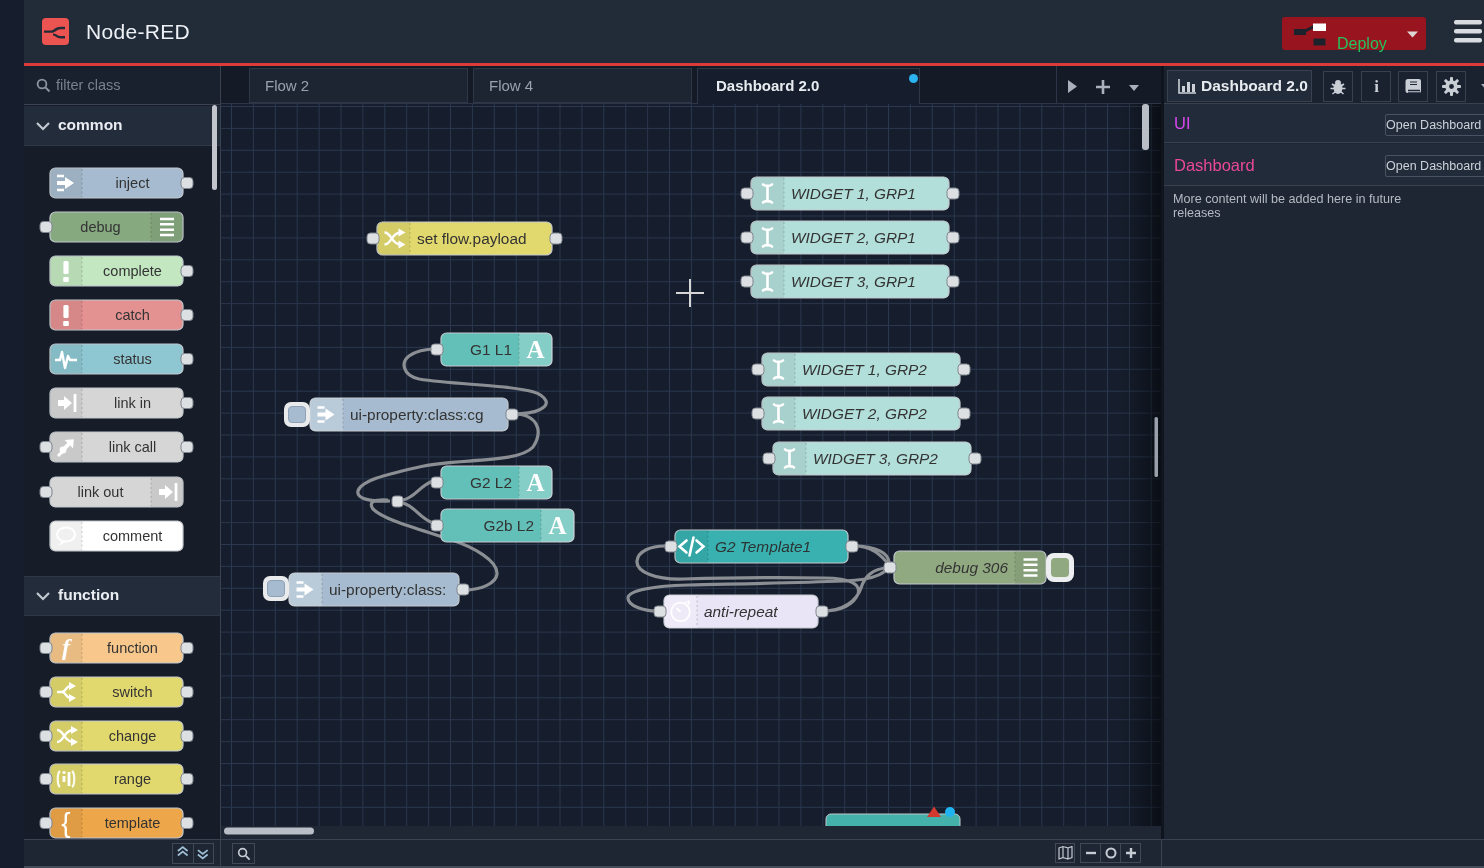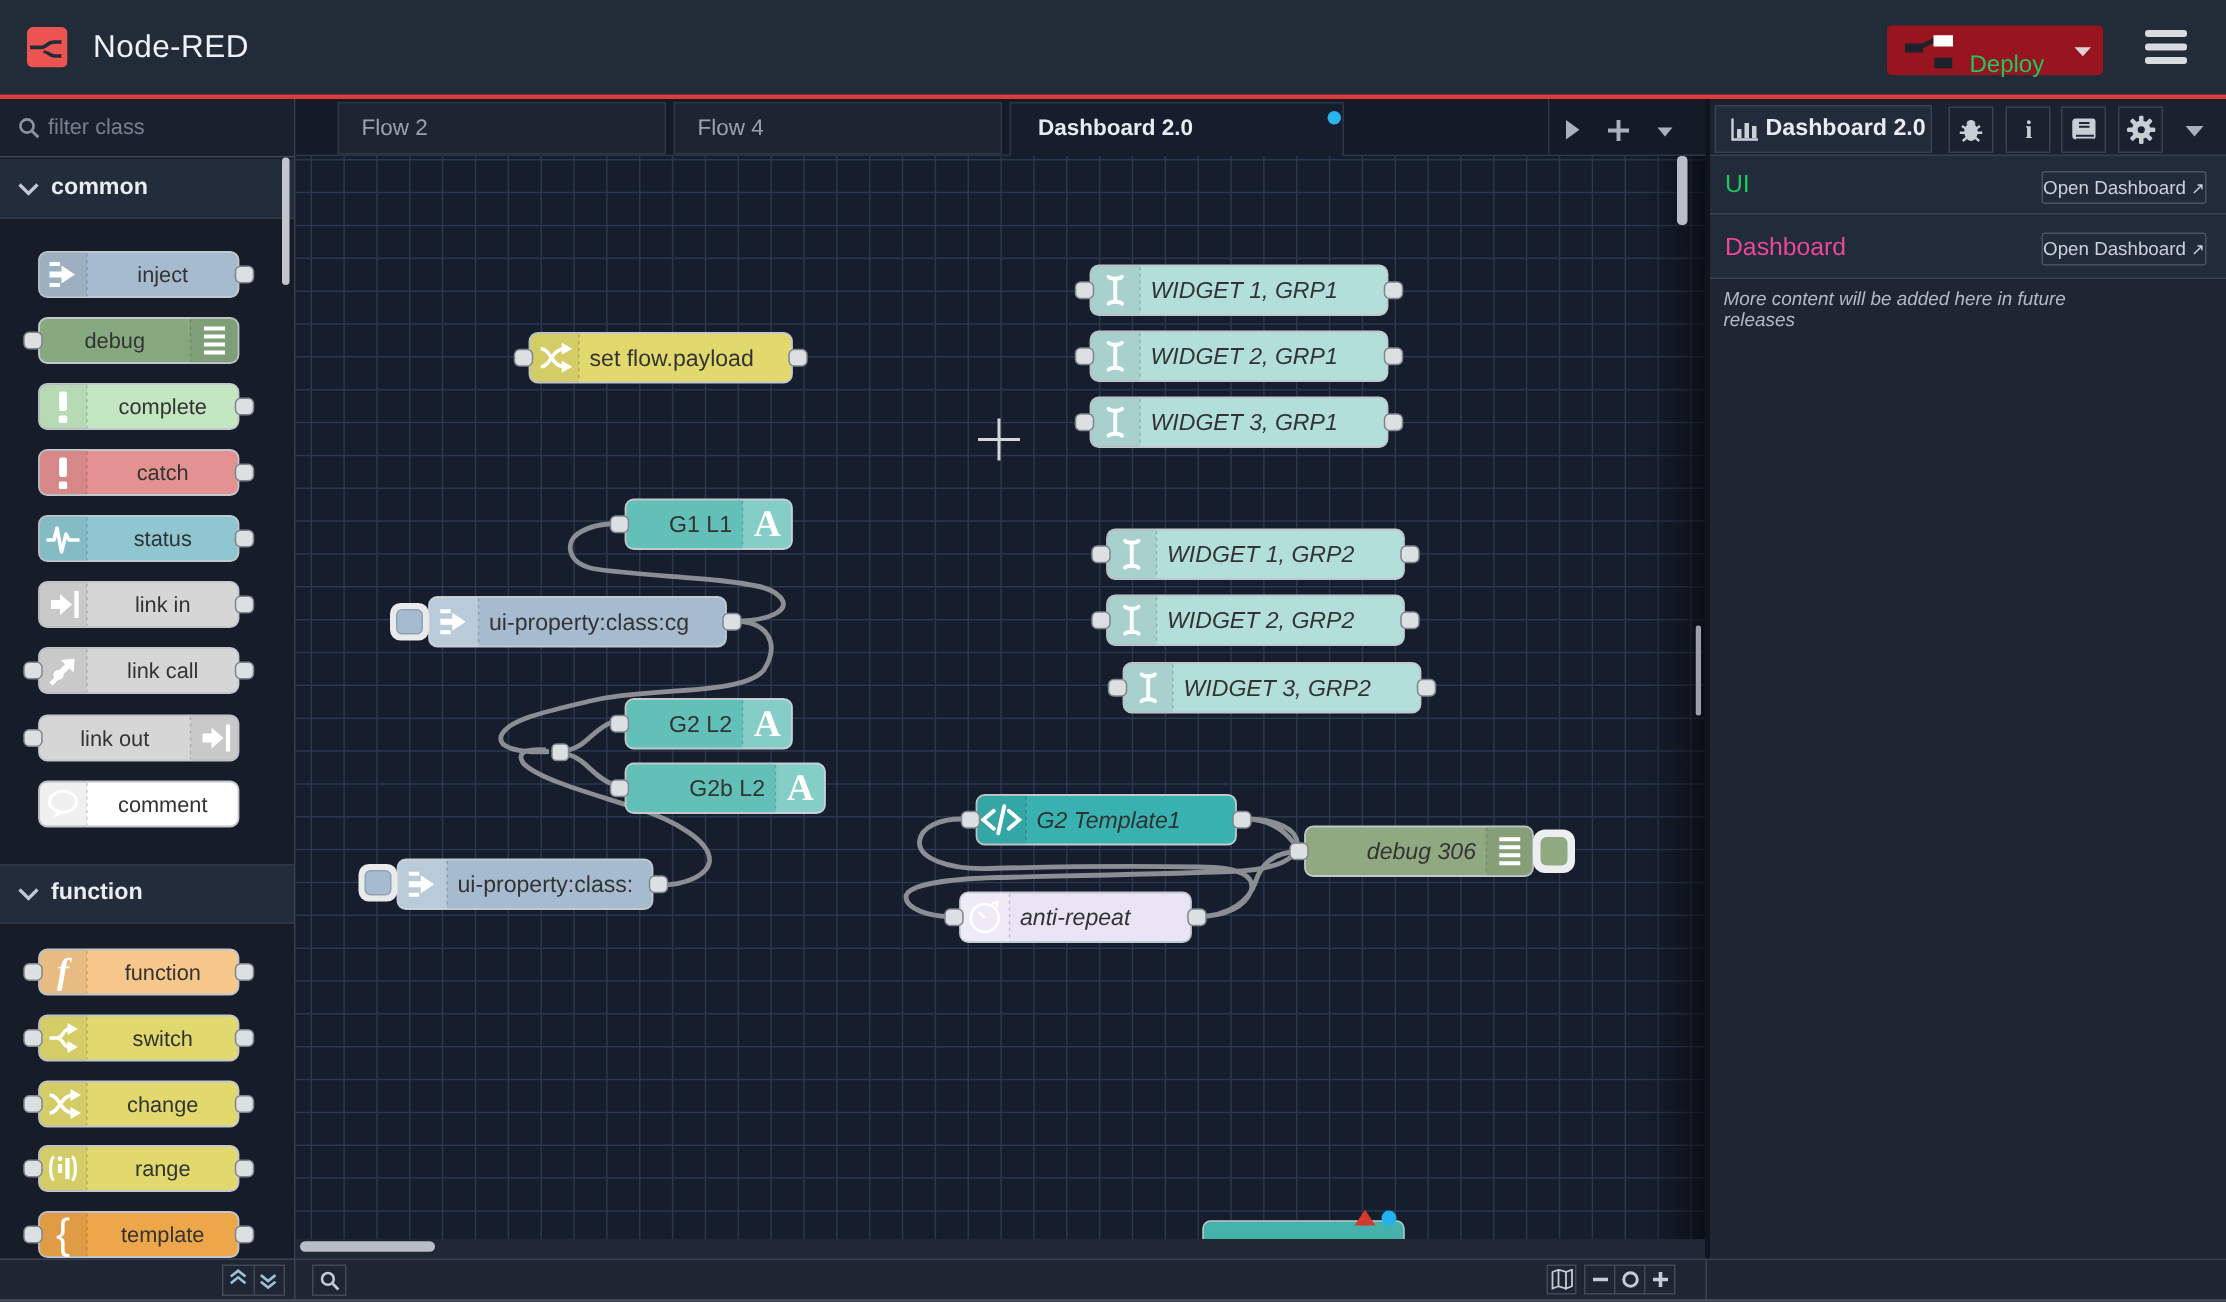--- a/index.html
+++ b/index.html
@@ -1,16 +1,16 @@
 <!DOCTYPE html>
 <html><head><meta charset="utf-8"><style>
 * { margin:0; padding:0; box-sizing:border-box; }
 html,body { width:1484px; height:868px; overflow:hidden; background:#161e2d;
   font-family:"Liberation Sans", sans-serif; }
-#page { position:relative; width:1428px; height:868px; }
+#page { position:relative; width:1428px; height:868px;margin-left:24px; }
 .abs { position:absolute; }
 </style></head><body>
 <div id="page">
 
 <div class="abs" style="left:0;top:0;width:1484px;height:63px;background:#222b38"></div>
 <div class="abs" style="left:0;top:63px;width:1484px;height:3px;background:#dd3a3a"></div>
 <svg class="abs" style="left:18px;top:18px" width="27" height="27" viewBox="0 0 27 27">
  <rect width="27" height="27" rx="4" fill="#ec5451"></rect>
  <path d="M2,14.8 h7 c5,0 5,-3.6 10,-3.6 l4,0 0,-2.4 -4,0 c-6.5,0 -6.5,3.6 -10,3.6 l-7,0 z" fill="#222b38"></path>
  <path d="M11,15.5 c4,0.5 5,2.6 8,2.6 l4,0 0,2.4 -4,0 c-5,0 -5,-3 -8,-3 z" fill="#222b38"></path>
@@ -473,18 +473,18 @@
  </g>
  <circle cx="9.5" cy="9.5" r="6.2"></circle>
       <circle cx="9.5" cy="9.5" r="2.4" fill="#1a2230"></circle>
 </svg>
 <svg class="abs" style="left:1455px;top:82px" width="16" height="11">
       <path d="M2,2 l6,7 6,-7 z" fill="#aab1bb"></path>
     </svg>
 
 <div class="abs" style="left:1140px;top:104px;width:344px;height:39px;background:#222b39;border-bottom:1px solid #39414f"></div>
 <div class="abs" style="left:1140px;top:144px;width:344px;height:42px;background:#222b39;border-bottom:1px solid #39414f"></div>
-<div class="abs" style="left:1150px;top:114px;font-size:16.5px;color:#22c55e">UI</div>
+<div class="abs" style="left:1150px;top:114px;font-size:16.5px;color:#d946ef">UI</div>
 <div class="abs" style="left:1150px;top:156px;font-size:16.5px;color:#ec4899">Dashboard</div>
 <div class="abs" style="left:1361px;top:114px;width:110px;height:22px;border:1px solid #4a5261;border-radius:2px;color:#ccd2da;font-size:12.5px;text-align:center;line-height:21px">Open Dashboard <span style="font-size:11px">↗</span></div>
 <div class="abs" style="left:1361px;top:155px;width:110px;height:22px;border:1px solid #4a5261;border-radius:2px;color:#ccd2da;font-size:12.5px;text-align:center;line-height:21px">Open Dashboard <span style="font-size:11px">↗</span></div>
-<div class="abs" style="left:1149px;top:192px;font-size:12.6px;font-style:italic;color:#b4bac2">More content will be added here in future releases</div>
+<div class="abs" style="left:1149px;top:192px;font-size:12.6px;color:#b4bac2">More content will be added here in future releases</div>
 
 </div>
 </body></html>

